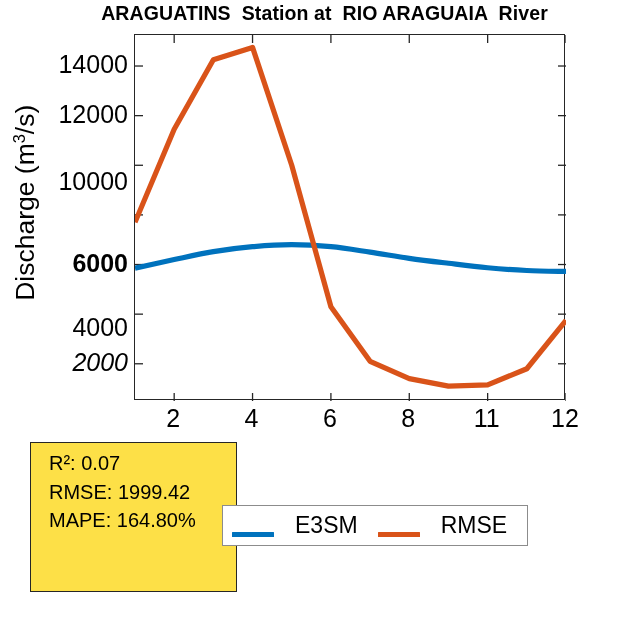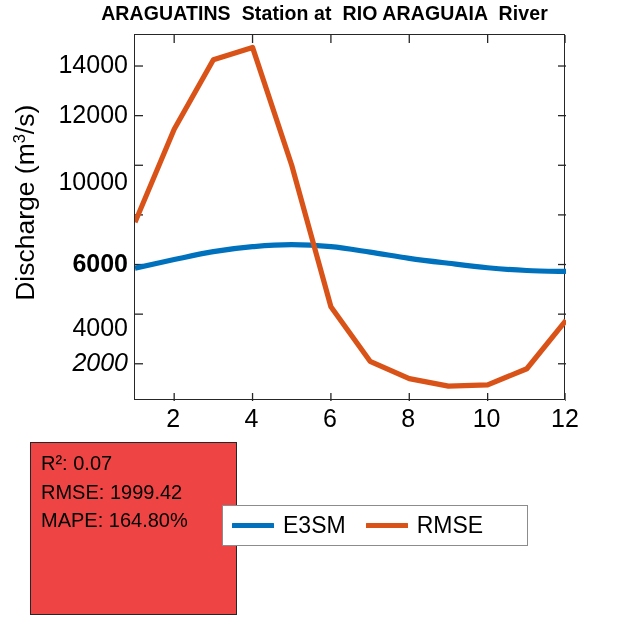--- a/index.html
+++ b/index.html
@@ -107,25 +107,25 @@
     text-align: left;
     font-size: 26.5px;
     color: #000;
   }
   
   #stats-box {
     position: absolute;
     left: 30px;
     top: 442px;
     width: 207px;
-    height: 173px;
+    height: 150px;
     border: 1.4px solid #262626;
-    background: #ef4444;
+    background: #fde047;
     box-sizing: border-box;
-    padding: 6px 0 0 10px;
+    padding: 6px 0 0 18px;
   }
   .stat-line {
     font-size: 20px;
     line-height: 28.5px;
     color: #000;
     white-space: nowrap;
   }
   
   #legend-box {
     position: absolute;
@@ -134,22 +134,23 @@
     width: 306px;
     height: 41px;
     border: 1.2px solid #8c8c8c;
     background: #ffffff;
     box-sizing: border-box;
     display: flex;
     align-items: center;
   }
   .legend-entry {
     display: flex;
-    align-items: center;
+    align-items: flex-end;
     white-space: nowrap;
+    gap: 12px;
   }
   .legend-entry.first { margin-left: 9px; }
   .legend-entry.second { margin-left: 20px; }
   .legend-swatch {
     width: 42px;
     height: 5px;
     border-radius: 0.5px;
     margin-right: 9px;
   }
   .legend-label {
@@ -213,21 +214,21 @@
           <path d="M0.00 187.34 L39.18 94.29 L78.36 24.81 L117.55 12.41 L156.73 130.27 L195.91 271.71 L235.09 326.30 L274.27 343.67 L313.45 351.11 L352.64 349.87 L391.82 333.74 L431.00 285.36" fill="none" stroke="#D95319" stroke-width="5.2" stroke-linejoin="round" stroke-linecap="butt"></path>
         </g>
     </svg>
   </div>
 
   <div id="xtick-layer">
       <div class="xtick" style="left: 173.182px;">2</div>
       <div class="xtick" style="left: 251.545px;">4</div>
       <div class="xtick" style="left: 329.909px;">6</div>
       <div class="xtick" style="left: 408.273px;">8</div>
-      <div class="xtick" style="left: 486.636px;">10</div>
+      <div class="xtick" style="left: 486.636px;">11</div>
       <div class="xtick" style="left: 565px;">12</div>
     </div>
 
   <div id="xlabel">Month</div>
 
   <div id="stats-box">
     <div class="stat-line">R²: 0.07</div>
     <div class="stat-line">RMSE: 1999.42</div>
     <div class="stat-line">MAPE: 164.80%</div>
   </div>

